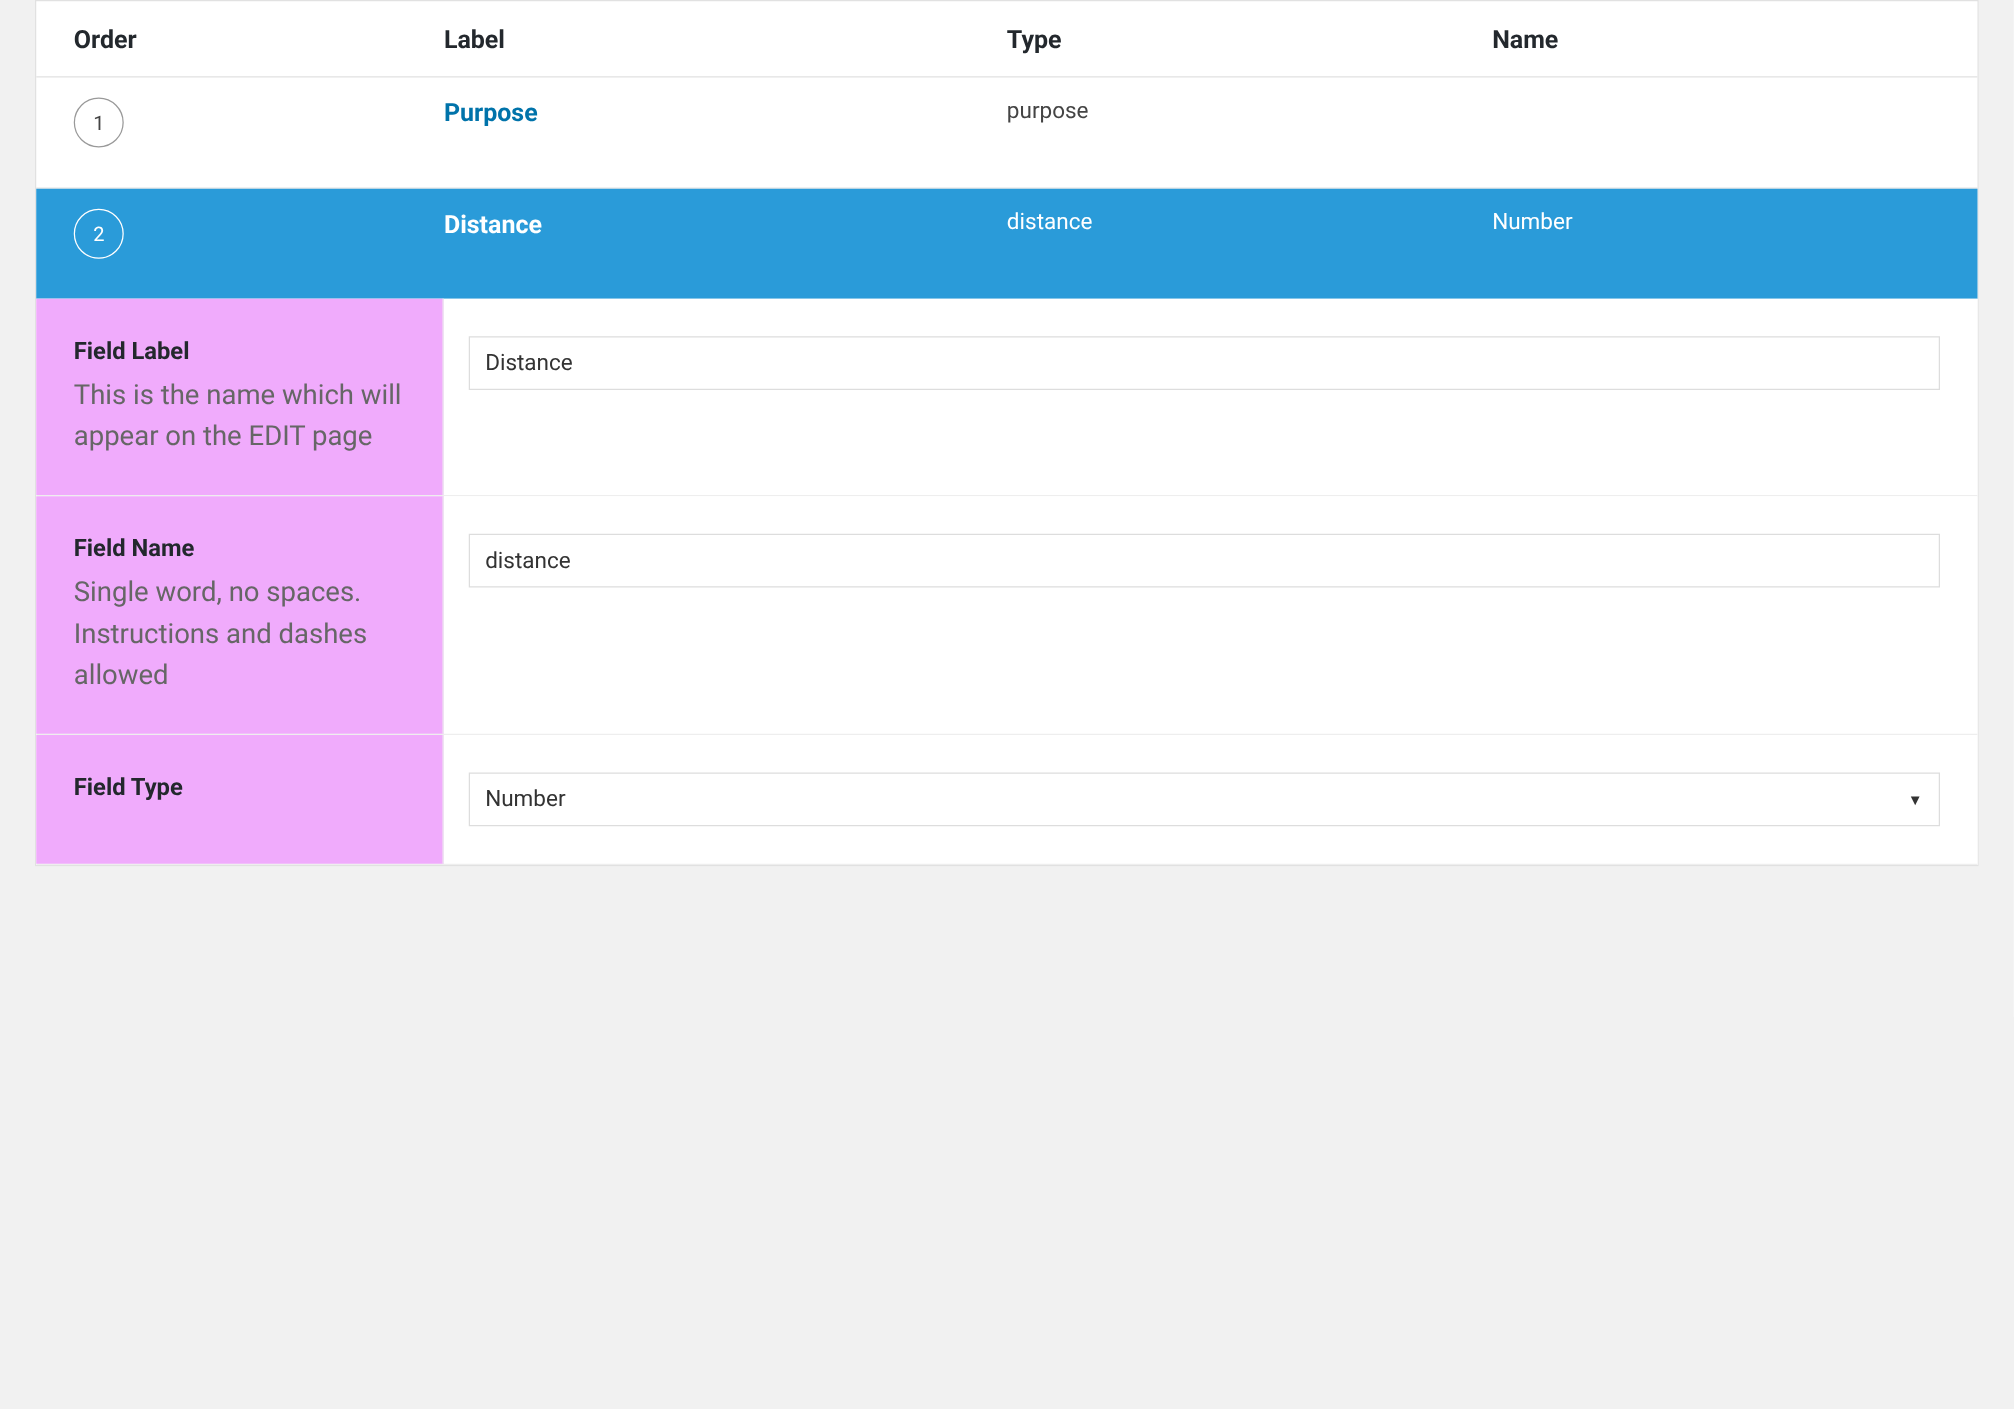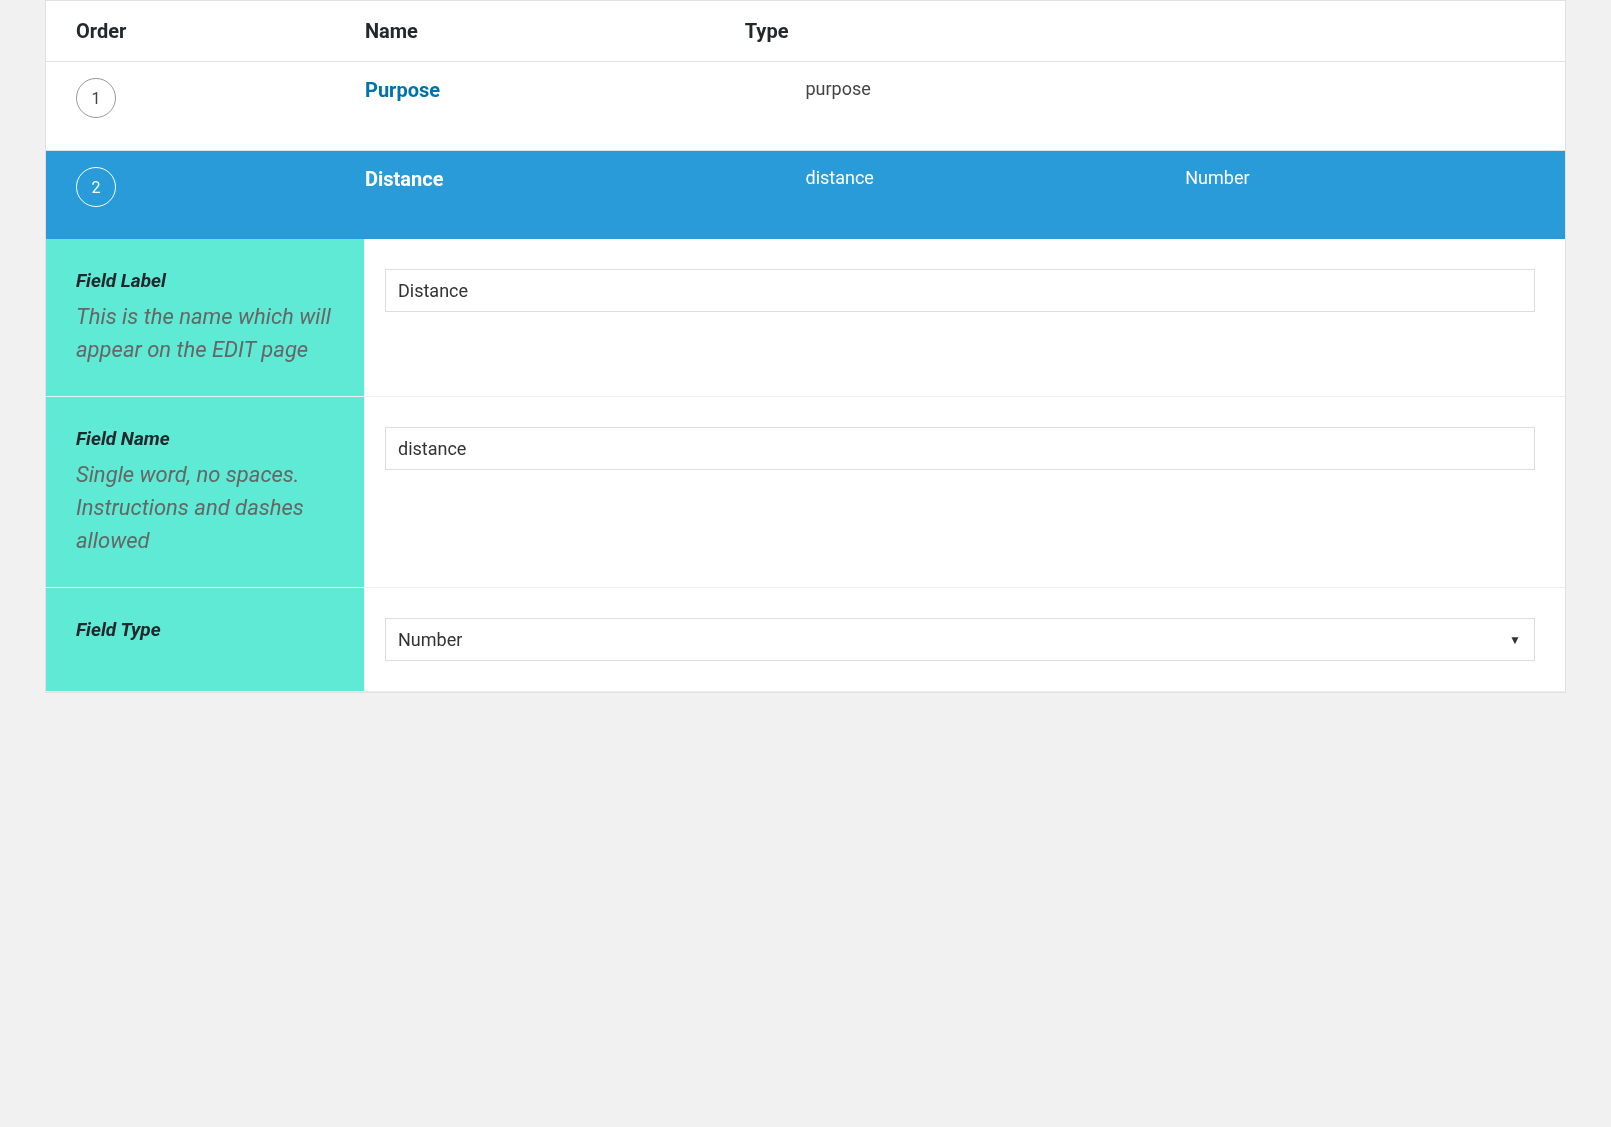--- a/index.html
+++ b/index.html
@@ -10,21 +10,21 @@
     body {
       font-family: -apple-system, BlinkMacSystemFont, "Segoe UI", Roboto, Oxygen-Sans, Ubuntu, Cantarell, "Helvetica Neue", sans-serif;
       background: #f1f1f1;
       padding: 0;
       color: #23282d;
       font-size: 17px;
     }
     .container {
       background: #fff;
       border: 1px solid #e1e1e1;
-      margin: 0 45px;
+      margin: 0 28px;
     }
     .header-row {
       display: flex;
       padding: 18px 0;
       border-bottom: 1px solid #e1e1e1;
     }
     .header-row .col {
       font-weight: 700;
       font-size: 20px;
       color: #23282d;
@@ -94,23 +94,22 @@
       background: transparent;
     }
     .settings-row {
       display: flex;
       border-bottom: 1px solid #eee;
       background: #fff;
     }
     .settings-label-col {
       width: 21%;
       padding: 30px 30px 30px 30px;
-      background: #5eead4;
+      background: #f0abfc;
       border-right: 1px solid #eee;
-      font-style: italic;
     }
     .settings-label-col .setting-title {
       font-weight: 700;
       font-size: 19px;
       color: #23282d;
       margin-bottom: 8px;
     }
     .settings-label-col .setting-desc {
       font-size: 22px;
       color: #666;
@@ -168,22 +167,23 @@
       resize: both;
     }
   </style>
 </head>
 <body>
 
 <div class="container">
 
   <div class="header-row">
     <div class="col col-order">Order</div>
+    <div class="col col-label">Label</div>
+    <div class="col col-type">Type</div>
     <div class="col col-name">Name</div>
-    <div class="col col-type">Type</div>
   </div>
 
   <div class="field-row">
     <div class="col col-order">
       <span class="order-circle">1</span>
     </div>
     <div class="col col-label">
       <a href="#">Purpose</a>
     </div>
     <div class="col col-name">purpose</div>

